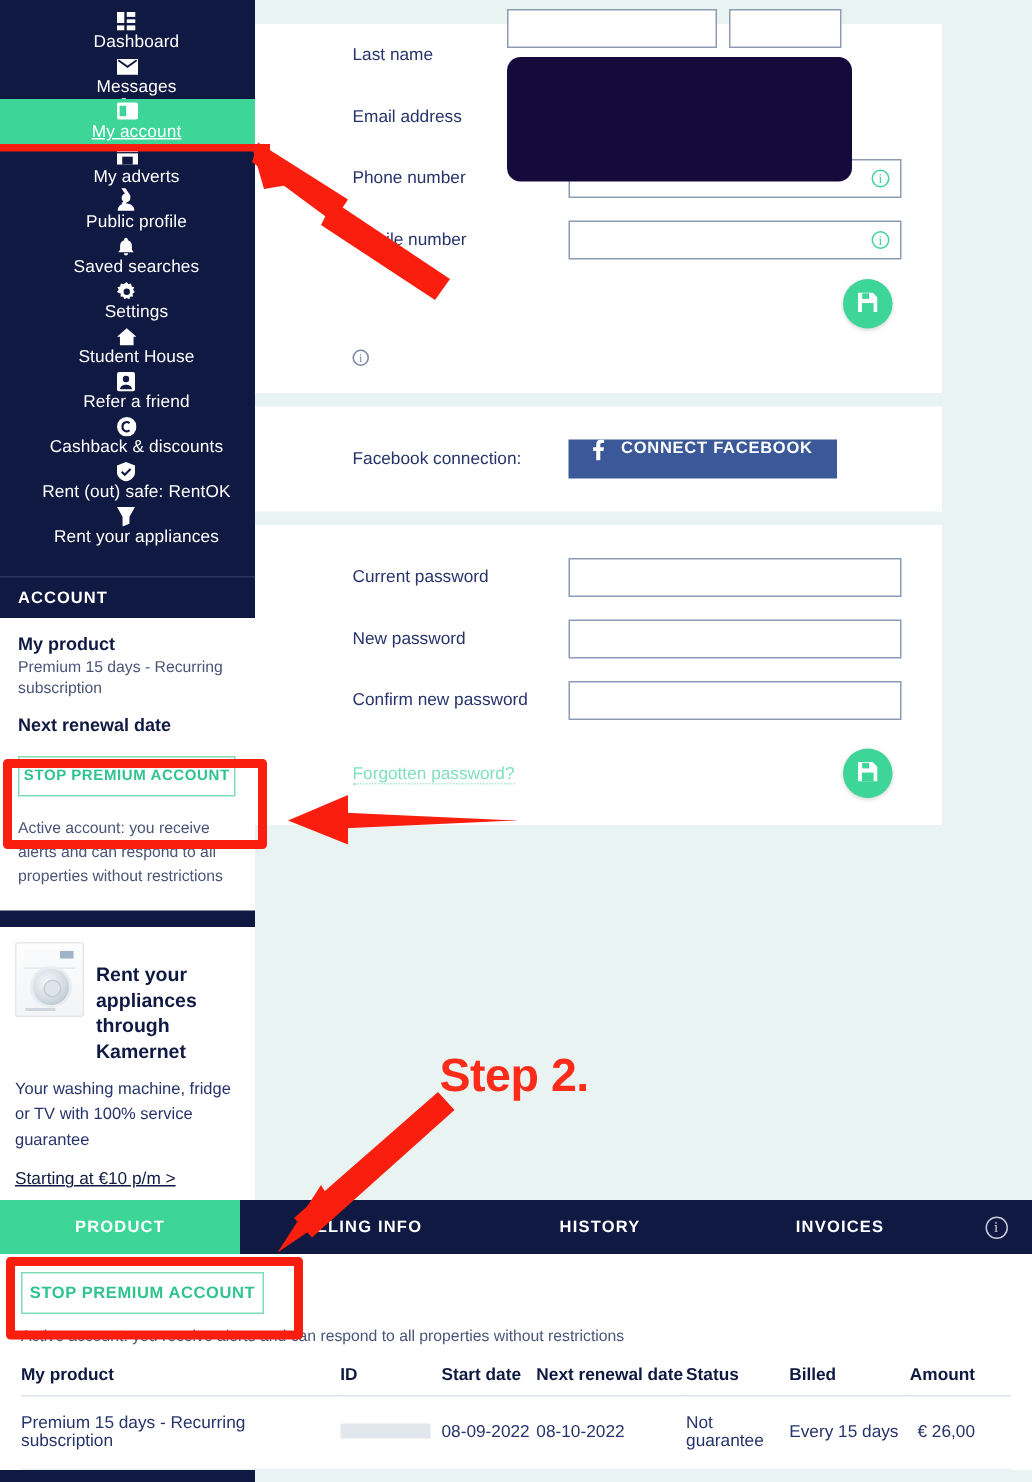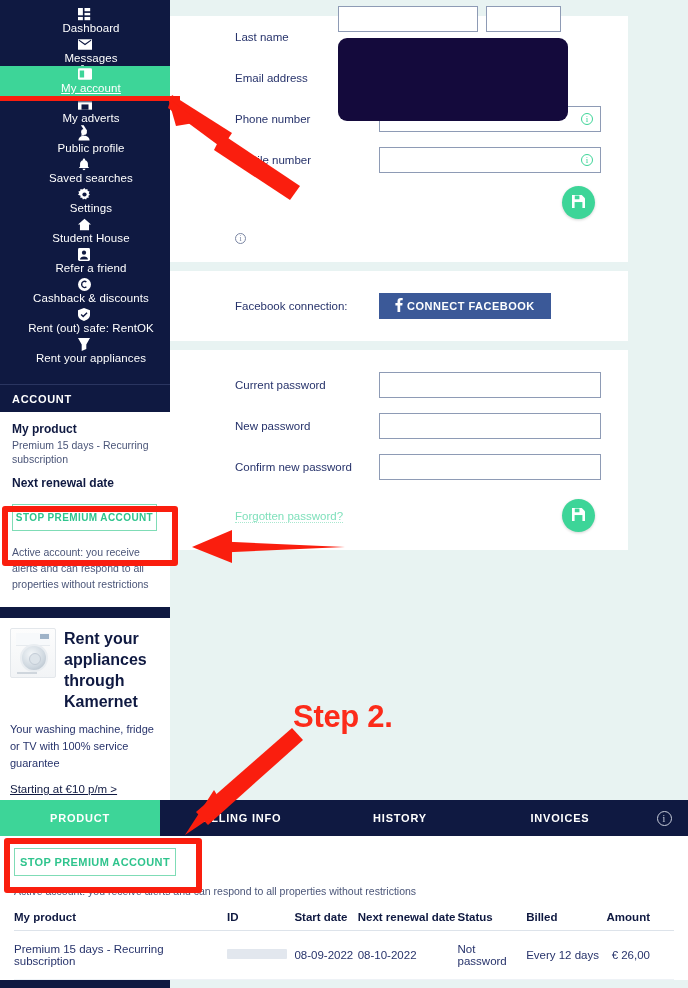--- a/index.html
+++ b/index.html
@@ -101,21 +101,21 @@
     background: #f7f9fb; border-bottom: 1px solid #e6eaee;
   }
   .wm .panel:after {
     content: ""; position: absolute; right: 1px; top: 1px;
     width: 9px; height: 5px; background: #9fb3c8;
   }
   .wm .foot {
     position: absolute; left: 6px; bottom: 3px; width: 20px; height: 2px; background: #cfd6dd;
   }
   .promo-title {
-    font-size: 16px; font-weight: bold; color: #0f1941; line-height: 1.32;
+    font-size: 13px; font-weight: bold; color: #0f1941; line-height: 1.32; margin-top: 13px;
   }
   .promo-text { font-size: 11px; color: #27336b; line-height: 1.55; margin-top: 9px; }
   .promo-link {
     display: inline-block; margin-top: 11px;
     font-size: 11.5px; color: #0f1941; text-decoration: underline; cursor: pointer;
   }
 
   
   .main { position: absolute; left: 170px; top: 0; width: 518px; height: 988px; }
   .card { background: #ffffff; width: 458px; padding-left: 44px; }
@@ -153,21 +153,21 @@
     width: 230px; height: 83px; background: #140a3c; border-radius: 9px;
   }
   .tiny-info {
     width: 11px; height: 11px; border-radius: 50%;
     border: 1px solid #7b86a3; color: #7b86a3;
     font-size: 8px; line-height: 9px; text-align: center;
     font-family: "Liberation Serif", serif;
     margin-left: 21px;
   }
   .fb-btn {
-    display: flex; align-items: center; gap: 4px;
+    display: flex; align-items: flex-start; gap: 11px;
     height: 26px; padding: 0 16px;
     background: #3b5998; border: none; cursor: pointer;
     color: #ffffff; font-size: 11px; font-weight: bold; letter-spacing: .5px;
     font-family: "Liberation Sans", sans-serif;
   }
   .forgot {
     font-size: 11.5px; color: #7fe0bb;
     border-bottom: 1px dotted #a8e8cf; cursor: pointer;
     align-self: flex-start;
   }
@@ -508,22 +508,22 @@
             <th class="c-bl">Billed</th>
             <th class="c-am">Amount</th>
           </tr>
         </thead>
         <tbody>
           <tr>
             <td class="c-prod">Premium 15 days - Recurring subscription</td>
             <td class="c-id"><span class="id-blur"></span></td>
             <td class="c-sd">08-09-2022</td>
             <td class="c-nr">08-10-2022</td>
-            <td class="c-st">Not password</td>
-            <td class="c-bl">Every 12 days</td>
+            <td class="c-st">Not guarantee</td>
+            <td class="c-bl">Every 15 days</td>
             <td class="c-am">€ 26,00</td>
           </tr>
         </tbody>
       </table>
     </div>
   </div>
 
   <svg class="anno" style="left:0;top:0;width:688px;height:988px;">
 
     <g>

